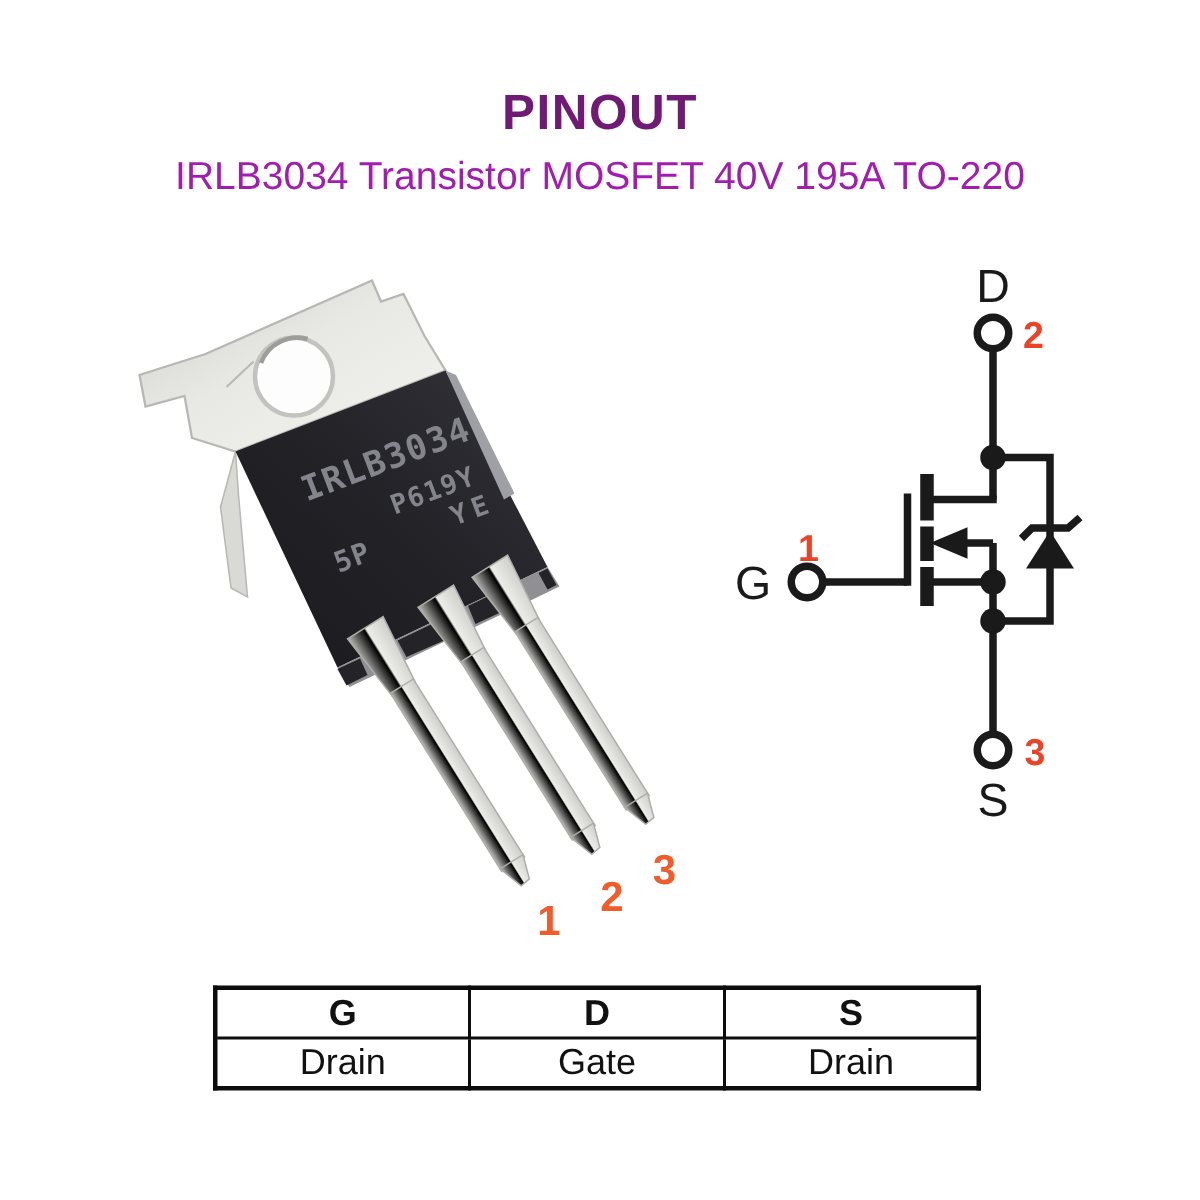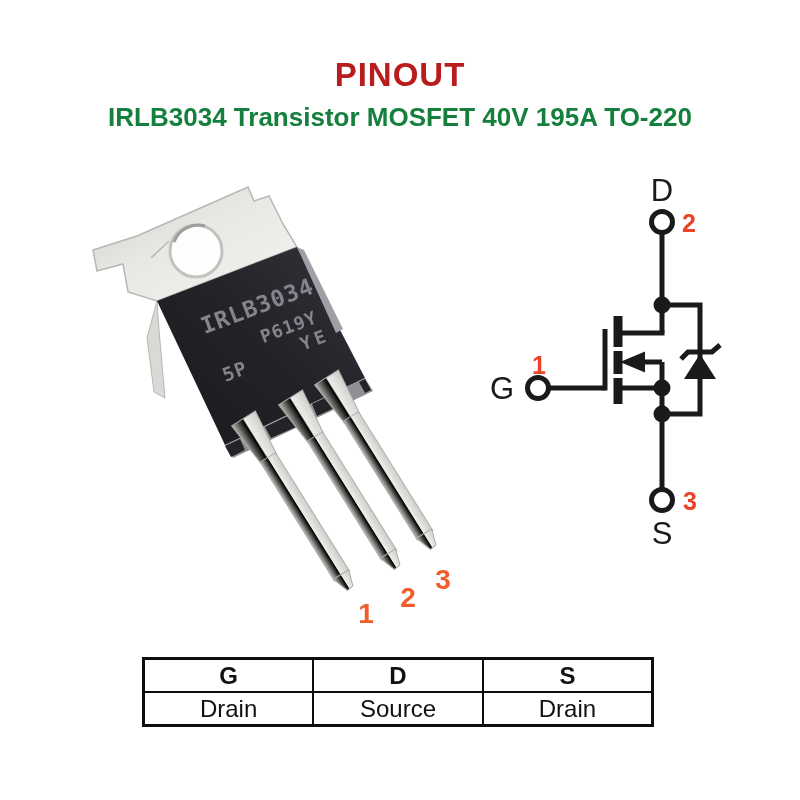--- a/index.html
+++ b/index.html
@@ -1,21 +1,21 @@
 <!DOCTYPE html>
 <html><head>
 <meta charset="utf-8">
 <style>
   html,body{margin:0;padding:0;background:#ffffff;}
   .canvas{position:relative;width:800px;height:800px;background:#ffffff;overflow:hidden;
           font-family:"Liberation Sans",sans-serif;}
   .title{position:absolute;left:0;top:56px;width:800px;text-align:center;margin:0;
-         font-size:33px;font-weight:900;letter-spacing:1px;color:#b91c1c;}
+         font-size:33px;font-weight:900;letter-spacing:1px;color:#701a75;}
   .subtitle{position:absolute;left:0;top:102px;width:800px;text-align:center;margin:0;
-            font-size:26px;font-weight:700;letter-spacing:0px;color:#15803d;}
+            font-size:26px;font-weight:400;letter-spacing:0px;color:#a21caf;}
   svg.art{position:absolute;left:0;top:0;}
   .pin-table{position:absolute;left:142px;top:657px;width:512px;border-collapse:collapse;
              table-layout:fixed;}
   .pin-table td{border:2px solid #0d0d0d;text-align:center;padding:0;height:31px;
                 font-size:24px;color:#111;background:#fff;}
   .pin-table{border:3px solid #0d0d0d;}
   .pin-table tr.hdr td{font-weight:bold;}
   text{font-family:"Liberation Sans",sans-serif;}
   .mark{font-family:"DejaVu Sans Mono",monospace;font-weight:bold;fill:#84848c;}
 </style>
@@ -142,19 +142,19 @@
 
   <table class="pin-table">
     <tbody>
         <tr class="hdr">
       <td>G</td>
       <td>D</td>
       <td>S</td>
     </tr>
     <tr>
       <td>Drain</td>
-      <td>Source</td>
+      <td>Gate</td>
       <td>Drain</td>
     </tr>
   </tbody>
     </table>
 
 </div>
 
 </body></html>

